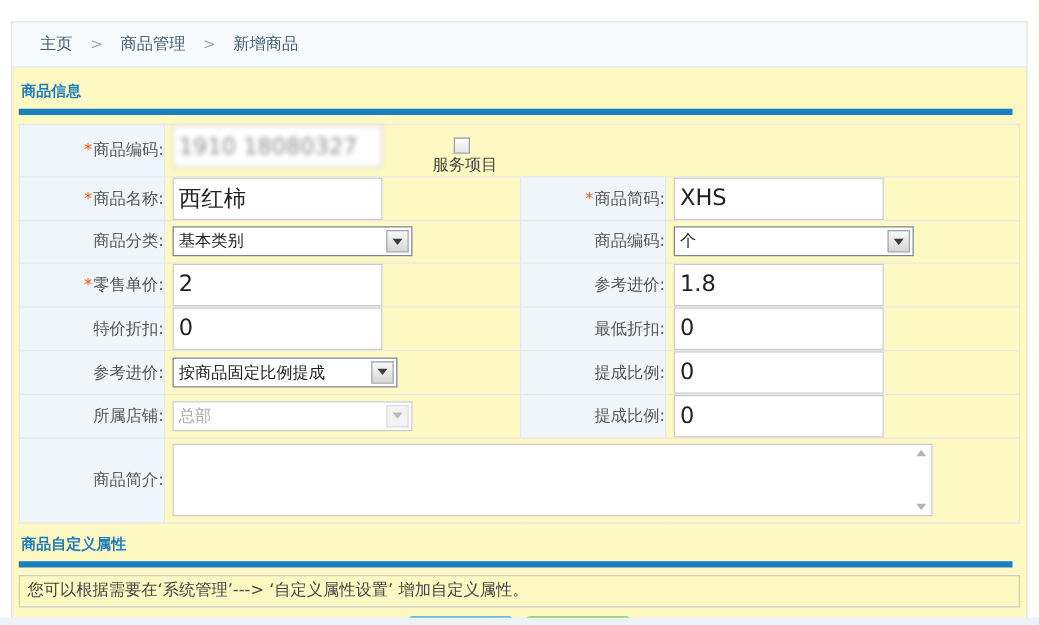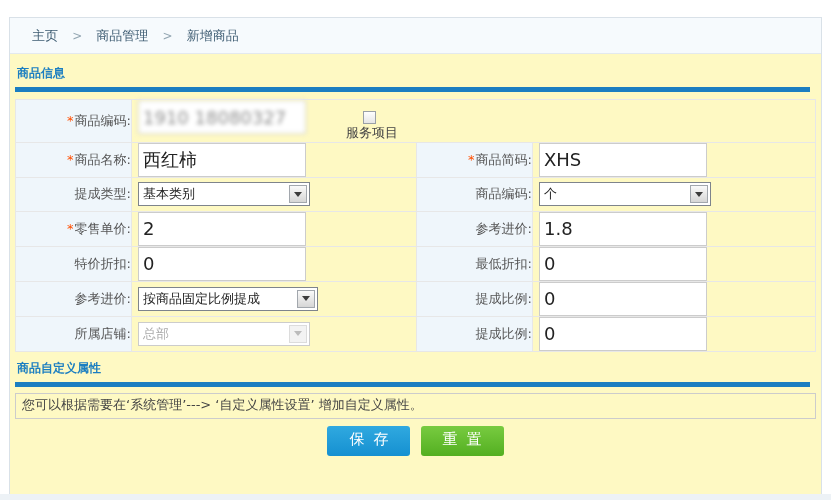--- a/index.html
+++ b/index.html
@@ -28,21 +28,21 @@
 
   .inp { width:168px; height:22px; border:1px solid #ccc; font-size:18px; padding:16px 4px;
          margin-left:6px; font-family:inherit; color:#222; background:#fff; }
   .inp.blurred { filter:blur(2px); color:#8d8d8d; }
 
   .cbx-group { display:inline-flex; align-items:center; margin-left:35px; font-size:13px; color:#444;flex-direction:column; }
   .cbx { display:inline-block; width:13px; height:13px; border:1px solid #9aa0a6;
          background:linear-gradient(#fefefe,#e6e6e6); margin-right:6px; cursor:pointer; }
 
   .fs { display:inline-flex; justify-content:space-between; align-items:center; margin-left:6px;
-        width:172px; height:24px; border:1px solid #7e848c; background:#fff; font-size:13px;
+        width:192px; height:24px; border:1px solid #7e848c; background:#fff; font-size:13px;
         padding-left:4px; cursor:pointer; color:#222; }
   .fs.wide { width:180px; }
   .fs .btn { width:18px; height:18px; margin-right:2px; border:1px solid #a2a7ad;
              background:linear-gradient(#fafafa,#d6d6d6); display:flex; align-items:center; justify-content:center; }
   .fs .tri { width:0; height:0; border-left:4px solid transparent; border-right:4px solid transparent;
              border-top:5px solid #3c3c3c; }
   .fs.disabled { border-color:#ccc; color:#aaa; cursor:default; }
   .fs.disabled .btn { border-color:#dcdcdc; background:#f3f3f3; }
   .fs.disabled .tri { border-top-color:#bcbcbc; }
 
@@ -113,21 +113,21 @@
         </td>
         <td class="lbl">
           <span class="req">*</span><span>商品简码:</span>
         </td>
         <td>
           <input class="inp" type="text" value="XHS" style="">
         </td>
       </tr>
 
       <tr>
-        <td class="lbl"><span>提成类型:</span></td>
+        <td class="lbl"><span>商品分类:</span></td>
         <td>
           <span class="fs">
             <span>基本类别</span>
             <span class="btn">
                   <span class="tri"></span>
                 </span>
           </span>
         </td>
         <td class="lbl"><span>商品编码:</span></td>
         <td>
@@ -189,20 +189,32 @@
                   <span class="tri"></span>
                 </span>
           </span>
         </td>
         <td class="lbl"><span>提成比例:</span></td>
         <td>
           <input class="inp" type="text" value="0" style="">
         </td>
       </tr>
 
+      <tr style="height:68px;">
+        <td class="lbl" style="height:68px;"><span>商品简介:</span></td>
+        <td colspan="3" style="height:68px;">
+          <span class="ta-wrap">
+            <textarea style=""></textarea>
+            <span class="ta-scroll">
+              <span class="tri-up"></span>
+              <span class="tri-down"></span>
+            </span>
+          </span>
+        </td>
+      </tr>
     </tbody>
       </table>
 
     <div class="section-title second">商品自定义属性</div>
     <div class="blue-bar"></div>
 
     <div class="note-box">您可以根据需要在‘系统管理’---&gt; ‘自定义属性设置’ 增加自定义属性。</div>
 
     <div class="btn-row">
       <button class="action-btn save">保 存</button>

